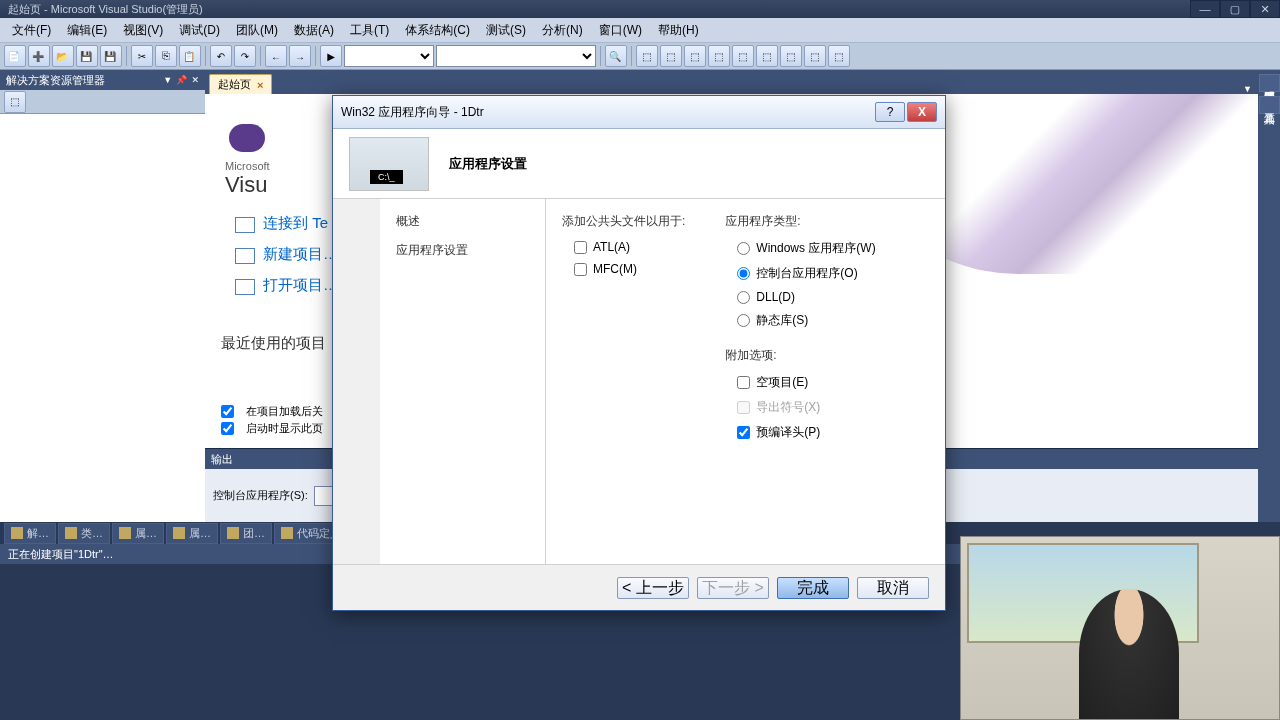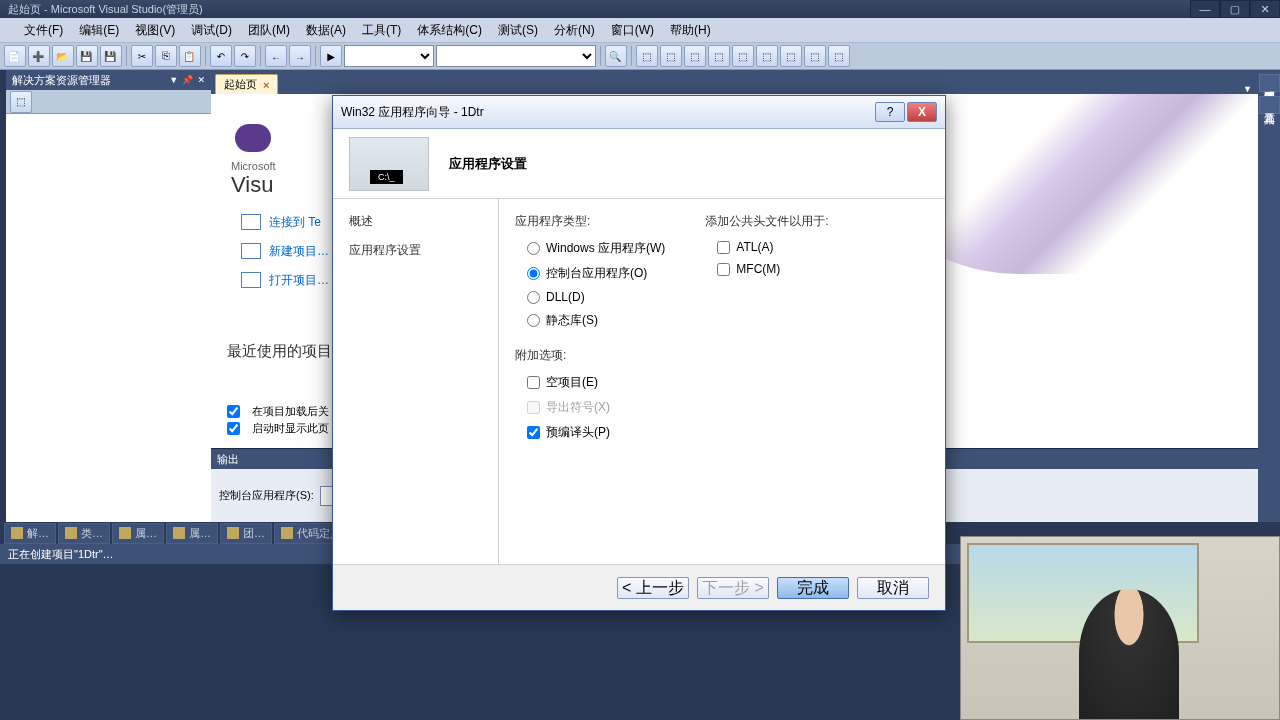--- a/index.html
+++ b/index.html
@@ -2,29 +2,29 @@
 <html><head>
 <meta charset="utf-8">
 <style>
 * { box-sizing: border-box; margin: 0; padding: 0; font-family: "Microsoft YaHei", "Segoe UI", Tahoma, sans-serif; }
 body { width: 1280px; height: 720px; background: #293955; overflow: hidden; position: relative; }
 
 .titlebar { height: 18px; background: linear-gradient(#3a4a66, #2a3a56); color: #c8d0e0; font-size: 11px; padding: 1px 8px; display: flex; align-items: center; }
 .titlebar-buttons { position: absolute; top: 0; right: 0; display: flex; }
 .titlebar-btn { width: 30px; height: 18px; background: #2a3a56; color: #c8d0e0; text-align: center; font-size: 11px; line-height: 16px; border: 1px solid #1a2a46; }
 
-.menubar { height: 24px; background: #cdd6e7; display: flex; align-items: center; padding: 0 16px; font-size: 12px; }
+.menubar { height: 24px; background: #cdd6e7; display: flex; align-items: center; padding: 0 4px; font-size: 12px; }
 .menubar span { padding: 2px 8px; cursor: default; }
 
 .toolbar { height: 28px; background: #bccade; border-top: 1px solid #a8b8d0; border-bottom: 1px solid #8898b0; display: flex; align-items: center; padding: 0 4px; gap: 2px; }
 .tool-btn { width: 22px; height: 22px; background: linear-gradient(#e8f0ff, #c8d8f0); border: 1px solid #90a0c0; border-radius: 2px; display: inline-flex; align-items: center; justify-content: center; font-size: 10px; }
 .tool-sep { width: 1px; height: 20px; background: #90a0c0; margin: 0 2px; }
 .tool-combo { height: 22px; border: 1px solid #7b8aab; background: #fff; font-size: 11px; padding: 0 4px; }
 
-.main-area { display: flex; height: 452px; margin-left: 6px; }
+.main-area { display: flex; height: 452px; }
 
 .solution-explorer { width: 205px; background: #293955; display: flex; flex-direction: column; }
 .panel-header { height: 20px; background: #3e5277; color: #fff; font-size: 11px; padding: 2px 6px; display: flex; align-items: center; justify-content: space-between; }
 .panel-header-icons { display: flex; gap: 4px; font-size: 9px; }
 .panel-toolbar { height: 24px; background: #bccade; border-bottom: 1px solid #8898b0; display: flex; align-items: center; padding: 2px 4px; }
 .panel-body { flex: 1; background: #fff; }
 
 .center-area { flex: 1; display: flex; flex-direction: column; position: relative; background: #293955; }
 .tab-strip { height: 24px; background: #3e5277; display: flex; align-items: flex-end; padding-left: 4px; }
 .tab { background: #fff5d6; border: 1px solid #c0a860; border-bottom: none; padding: 2px 8px; font-size: 11px; display: flex; align-items: center; gap: 6px; border-radius: 2px 2px 0 0; }
@@ -33,24 +33,24 @@
 .tab-dropdown { color: #fff; padding: 0 6px; font-size: 9px; }
 
 .start-page { flex: 1; background: #fff; position: relative; overflow: hidden; }
 .start-page-swoosh { position: absolute; top: 0; right: 0; width: 420px; height: 180px; background: linear-gradient(135deg, transparent 40%, #d8c8e8 50%, #c8b8d8 60%, transparent 70%); border-radius: 0 0 0 200px; }
 .vs-logo { position: absolute; top: 30px; left: 20px; display: flex; align-items: center; gap: 8px; flex-direction: column; }
 .vs-logo-icon { width: 36px; height: 28px; background: #5a3a8a; border-radius: 18px; position: relative; }
 .vs-logo-text { font-size: 11px; color: #666; }
 .vs-logo-text .big { font-size: 22px; color: #333; display: block; }
 
 .start-links { position: absolute; top: 120px; left: 30px; display: flex; flex-direction: column; gap: 12px; }
-.start-link { display: flex; align-items: flex-start; gap: 8px; color: #0066cc; font-size: 12px; }
+.start-link { display: flex; align-items: flex-end; gap: 8px; color: #0066cc; font-size: 15px; }
 .start-link-icon { width: 20px; height: 16px; border: 1px solid #5080c0; background: #fff; position: relative; }
 
-.recent-header { position: absolute; top: 248px; left: 16px; font-size: 15px; color: #333; }
+.recent-header { position: absolute; top: 240px; left: 16px; font-size: 15px; color: #333; }
 
 .start-checks { position: absolute; bottom: 12px; left: 16px; display: flex; flex-direction: column; gap: 2px; font-size: 11px; }
 .start-checks label { display: flex; align-items: center; gap: 12px; }
 
 .output-panel { height: 74px; background: #293955; border-top: 1px solid #1a2a46; display: flex; flex-direction: column; }
 .output-body { flex: 1; background: #e8ecf4; display: flex; align-items: center; padding: 4px 8px; gap: 6px; font-size: 11px; }
 .output-combo { flex: 0 0 280px; height: 20px; border: 1px solid #7b8aab; background: #fff; }
 .output-btns { display: flex; gap: 2px; }
 
 .right-rail { width: 22px; background: #3e5277; display: flex; flex-direction: column; align-items: center; padding-top: 4px; gap: 4px; }
@@ -67,21 +67,21 @@
 .dialog-title { height: 30px; background: linear-gradient(#f8faff, #d8e4f4); display: flex; align-items: center; padding: 16px 8px; font-size: 12px; border-bottom: 1px solid #a0b0d0; }
 .dialog-title-flex { flex: 1; }
 .dialog-title-btn { width: 30px; height: 20px; border: 1px solid #6888c8; background: linear-gradient(#e8f0ff, #c8d8f0); text-align: center; font-size: 12px; line-height: 18px; border-radius: 2px; margin-left: 2px; }
 .dialog-title-btn.close { background: linear-gradient(#f08080, #c04040); color: #fff; font-weight: bold; }
 
 .dialog-banner { height: 70px; background: #fff; border-bottom: 1px solid #d0d0d0; display: flex; align-items: center; padding: 8px 16px; gap: 20px; }
 .banner-thumb { width: 80px; height: 54px; border: 1px solid #c0c0c0; background: linear-gradient(#e0e8f0, #d0d8e0); position: relative; }
 .banner-thumb::after { content: "C:\\_"; position: absolute; bottom: 6px; left: 20px; background: #000; color: #fff; font-size: 9px; padding: 2px 8px; }
 .banner-title { font-size: 13px; font-weight: bold; }
 
-.dialog-body { flex: 1; display: flex; background: #fff; }
+.dialog-body { flex: 1; display: flex; background: #fff; margin-left: 47px; }
 .dialog-sidebar { width: 166px; border-right: 1px solid #d0d0d0; padding: 14px 16px; font-size: 12px; display: flex; flex-direction: column; gap: 12px; }
 .dialog-sidebar-item { color: #333; }
 .dialog-sidebar-item.active { font-weight: normal; }
 
 .dialog-content { flex: 1; padding: 14px 16px; font-size: 12px; display: flex; gap: 40px; }
 .content-col { display: flex; flex-direction: column; gap: 4px; }
 .section-label { color: #333; margin-bottom: 4px; }
 .radio-row, .check-row { display: flex; align-items: center; gap: 6px; padding: 2px 0 2px 12px; font-family: 'SimSun', monospace; }
 .check-row.disabled { color: #a0a0a0; }
 .section-gap { height: 8px; }
@@ -290,20 +290,31 @@
     <div class="banner-thumb"></div>
     <div class="banner-title">应用程序设置</div>
   </div>
   <div class="dialog-body">
     <div class="dialog-sidebar">
       <div class="dialog-sidebar-item">概述</div>
       <div class="dialog-sidebar-item active">应用程序设置</div>
     </div>
     <div class="dialog-content">
       <div class="content-col">
+        <div class="section-label">添加公共头文件以用于:</div>
+        <label class="check-row">
+            <input type="checkbox" style="">
+            <span>ATL(A)</span>
+          </label>
+        <label class="check-row">
+            <input type="checkbox" style="">
+            <span>MFC(M)</span>
+          </label>
+      </div>
+      <div class="content-col">
         <div class="section-label">应用程序类型:</div>
         <label class="radio-row">
             <input type="radio" name="apptype" style="">
             <span>Windows 应用程序(W)</span>
           </label>
         <label class="radio-row">
             <input type="radio" name="apptype" checked="" style="">
             <span>控制台应用程序(O)</span>
           </label>
         <label class="radio-row">
@@ -322,31 +333,20 @@
           </label>
         <label class="check-row disabled">
             <input type="checkbox" disabled="" style="">
             <span>导出符号(X)</span>
           </label>
         <label class="check-row">
             <input type="checkbox" checked="" style="">
             <span>预编译头(P)</span>
           </label>
       </div>
-      <div class="content-col">
-        <div class="section-label">添加公共头文件以用于:</div>
-        <label class="check-row">
-            <input type="checkbox" style="">
-            <span>ATL(A)</span>
-          </label>
-        <label class="check-row">
-            <input type="checkbox" style="">
-            <span>MFC(M)</span>
-          </label>
-      </div>
     </div>
   </div>
   <div class="dialog-footer">
     <button class="dlg-btn">&lt; 上一步</button>
     <button class="dlg-btn disabled">下一步 &gt;</button>
     <button class="dlg-btn primary">完成</button>
     <button class="dlg-btn">取消</button>
   </div>
 </div>
 

